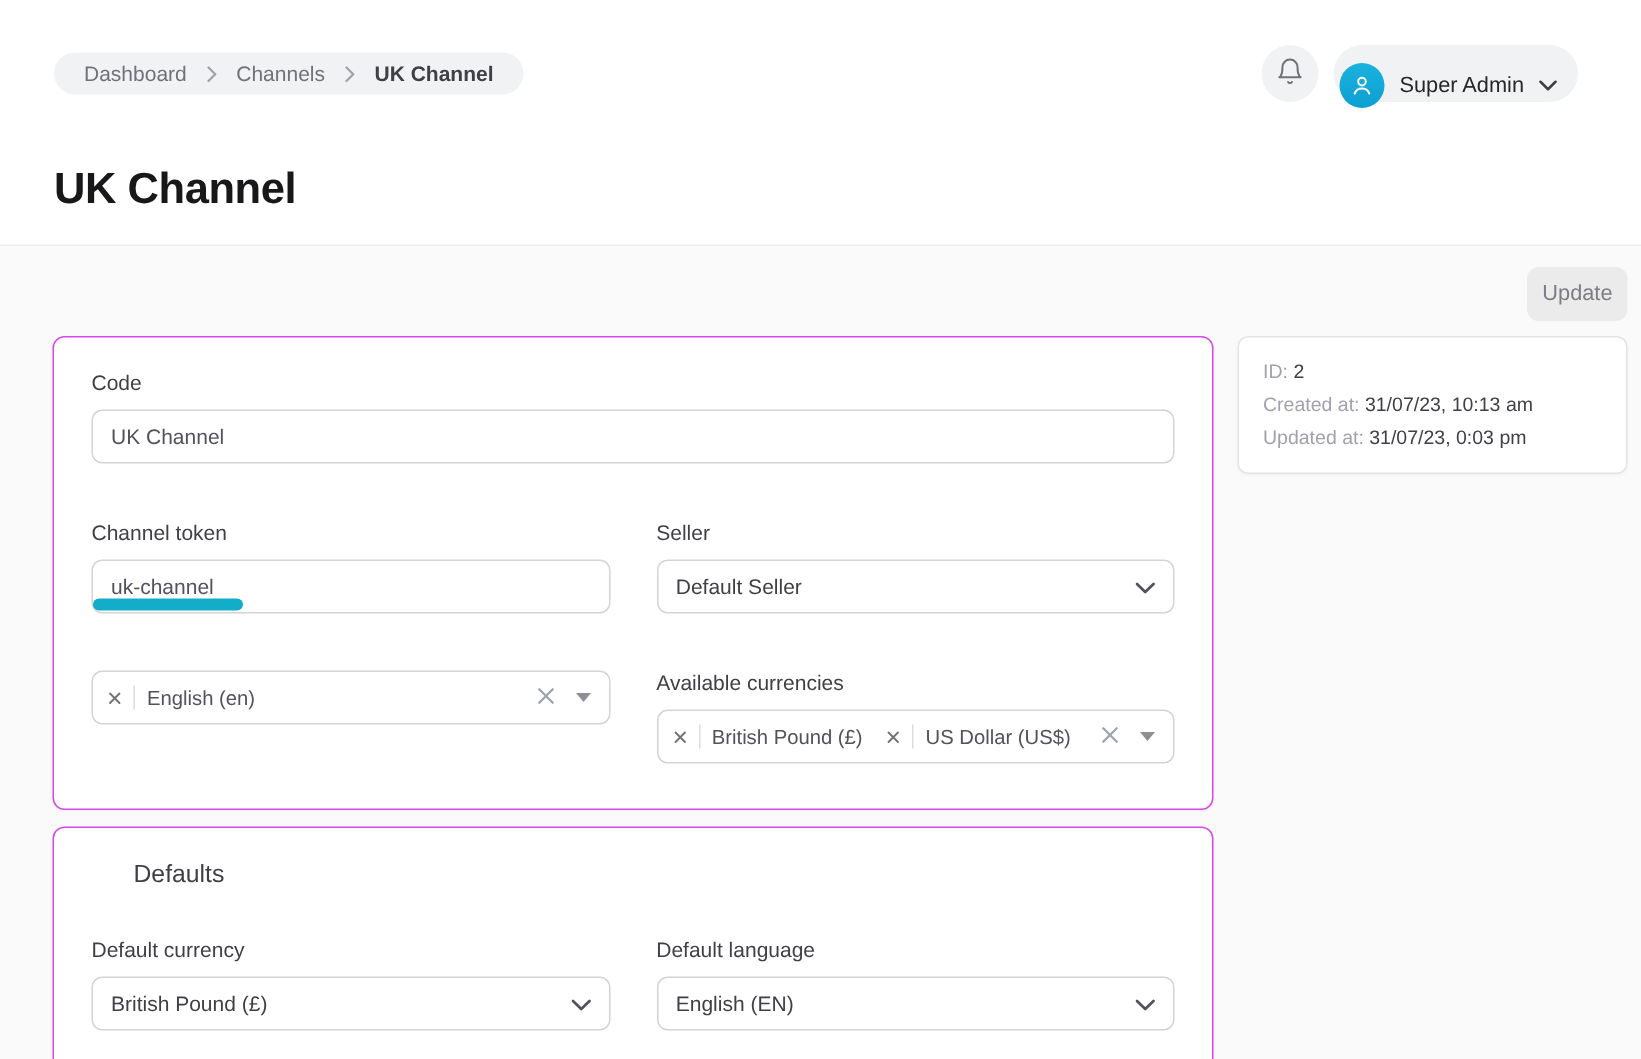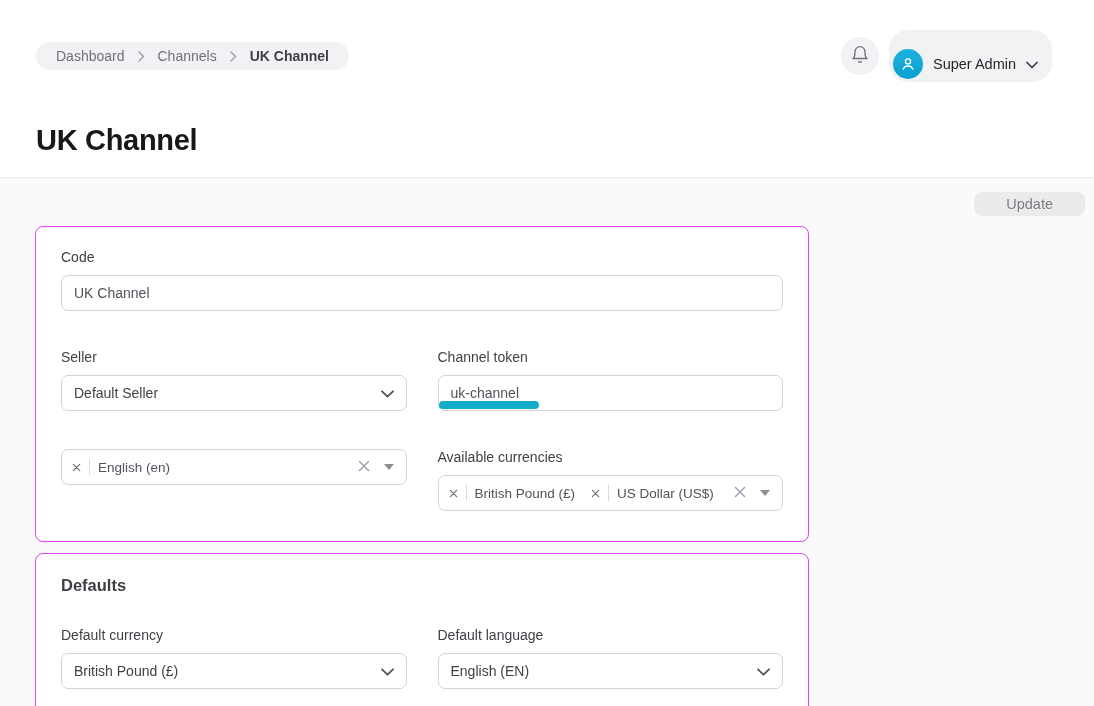--- a/index.html
+++ b/index.html
@@ -23,42 +23,42 @@
   .crumb { cursor: pointer; }
   .crumb.current { color: #3f3f46; font-weight: 700; cursor: default; }
   .crumb-sep svg { display: block; }
 
   .top-right { display: flex; align-items: center; gap: 10px; }
   .icon-btn {
     width: 38px; height: 38px; border-radius: 50%; background: #f1f2f4;
     border: none; display: flex; align-items: center; justify-content: center; cursor: pointer;
   }
   .user-pill {
-    display: flex; align-items: center; gap: 10px; height: 52px;
+    display: flex; align-items: center; gap: 10px; height: 38px;
     background: #f1f2f4; border-radius: 19px; padding: 20px 14px 4px 4px; cursor: pointer;
   }
   .avatar {
     width: 30px; height: 30px; border-radius: 50%;
     background: linear-gradient(180deg, #1ab2de 0%, #0d9fd2 100%);
     display: flex; align-items: center; justify-content: center;
   }
   .user-name { font-size: 14.5px; color: #27272a; font-weight: 500; }
 
   
   .title-section { background: #fff; padding: 42px 36px 20px 36px; }
   .page-title { font-size: 29px; font-weight: 700; color: #18181b; letter-spacing: -0.3px; }
 
   
   .content {
     background: #fafafa; border-top: 1px solid #ededed;
     min-height: 539px; padding: 14px 9px 24px 35px;
   }
   .actions-row { display: flex; justify-content: flex-end; margin-bottom: 10px; }
   .update-btn {
-    height: 24px; padding: 0 32px; background: #ebebec; border: none;
+    height: 36px; padding: 0 10px; background: #ebebec; border: none;
     border-radius: 8px; color: #7d7d85; font-size: 14.5px; cursor: pointer;
     font-family: "Liberation Sans", sans-serif;
   }
 
   .layout { display: flex; gap: 16px; align-items: flex-start; }
   .main-col { width: 774px; display: flex; flex-direction: column; gap: 11px; }
   .side-col { width: 260px; }
 
   .card {
     background: #fff; border: 1px solid #d946ef; border-radius: 8px;
@@ -95,21 +95,21 @@
   .chip-divider { width: 1px; height: 16px; background: #dcdce0; }
   .chip-label { font-size: 13.5px; color: #52525b; white-space: nowrap; }
   .ms-controls { margin-left: auto; display: flex; align-items: center; gap: 14px; }
   .clear-x { border: none; background: none; display: flex; cursor: pointer; padding: 0; }
   .dd-arrow {
     width: 0; height: 0; cursor: pointer;
     border-left: 5px solid transparent; border-right: 5px solid transparent;
     border-top: 6px solid #8e8e96;
   }
 
-  .section-heading { font-size: 16.5px; font-weight: 700; color: #3f3f46; }
+  .section-heading { font-size: 16.5px; font-weight: 400; color: #3f3f46; margin-left: 28px; }
   .defaults-card .grid2 { margin-top: 32px; }
 
   
   .meta-card {
     background: #fff; border: 1px solid #e4e4e7; border-radius: 7px;
     padding: 12px 16px; font-size: 13px; line-height: 22px;
     box-shadow: 0 1px 2px rgba(0,0,0,0.03);
   }
   .meta-line { white-space: nowrap; }
   .meta-label { color: #a1a1aa; }
@@ -175,37 +175,37 @@
     <div class="main-col">
 
       <div class="card">
         <div class="field">
           <label class="field-label">Code</label>
           <input class="text-input" type="text" value="UK Channel" style="">
         </div>
 
         <div class="grid2">
           <div class="field">
+            <label class="field-label">Channel token</label>
+            <div class="input-wrap">
+              <input class="text-input" type="text" value="uk-channel" style="">
+              <div class="token-bar" style="background: rgb(20, 173, 201);"></div>
+            </div>
+          </div>
+          <div class="field">
             <label class="field-label">Seller</label>
             <div class="select" role="combobox">
               <span>Default Seller</span>
               <span>
                 <svg width="13" height="8" viewBox="0 0 13 8" fill="none">
                     <path d="M1 1.3L6.5 6.7L12 1.3" stroke="#52525b" stroke-width="1.8" stroke-linecap="round" stroke-linejoin="round"></path>
                   </svg>
               </span>
             </div>
           </div>
-          <div class="field">
-            <label class="field-label">Channel token</label>
-            <div class="input-wrap">
-              <input class="text-input" type="text" value="uk-channel" style="">
-              <div class="token-bar" style="background: rgb(20, 173, 201);"></div>
-            </div>
-          </div>
         </div>
 
         <div class="grid2">
           <div class="field">
             <div class="multiselect">
               <span class="chip">
                 <button class="chip-x">
                   <span>
                     <svg width="9" height="9" viewBox="0 0 10 10" fill="none">
                         <path d="M1.5 1.5l7 7M8.5 1.5l-7 7" stroke="#71717a" stroke-width="1.4" stroke-linecap="round"></path>
@@ -291,14 +291,30 @@
                     <path d="M1 1.3L6.5 6.7L12 1.3" stroke="#52525b" stroke-width="1.8" stroke-linecap="round" stroke-linejoin="round"></path>
                   </svg>
               </span>
             </div>
           </div>
         </div>
       </div>
 
     </div>
 
+    <aside class="side-col">
+      <div class="meta-card">
+        <div class="meta-line">
+          <span class="meta-label">ID:</span>
+          <span class="meta-value">2</span>
+        </div>
+        <div class="meta-line">
+          <span class="meta-label">Created at:</span>
+          <span class="meta-value">31/07/23, 10:13 am</span>
+        </div>
+        <div class="meta-line">
+          <span class="meta-label">Updated at:</span>
+          <span class="meta-value">31/07/23, 0:03 pm</span>
+        </div>
+      </div>
+    </aside>
   </div>
 </main>
 
 </body></html>

